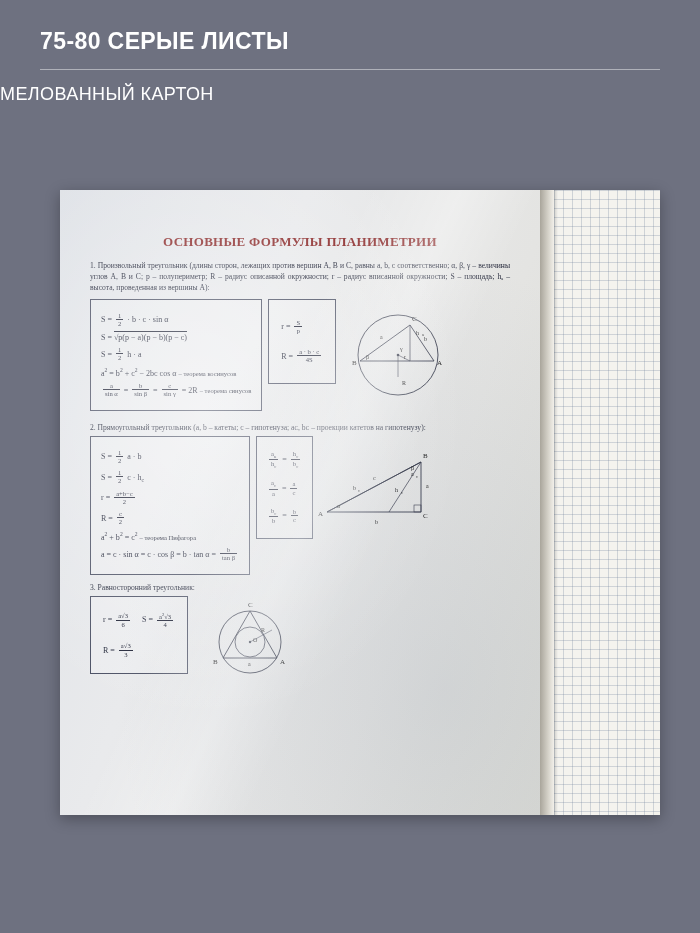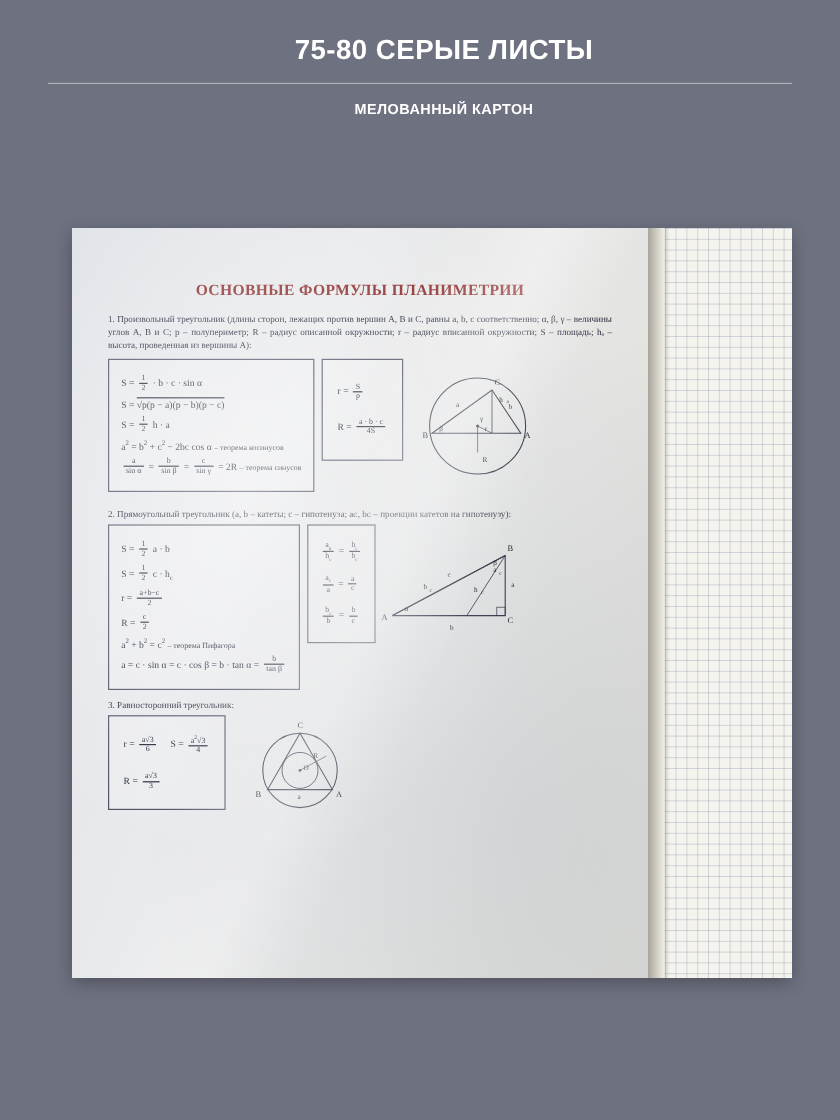--- a/index.html
+++ b/index.html
@@ -14,40 +14,38 @@
     overflow: hidden;
     position: relative;
   }
 
   
   .header {
     position: absolute;
     left: 0; top: 0;
     width: 700px;
     padding-top: 28px;
-    text-align: center;
   }
   .header-title {
     color: #ffffff;
     font-size: 23px;
     font-weight: bold;
     letter-spacing: 0.4px;
     margin-left: 40px;
   }
   .header-rule {
     margin: 14px 40px 0 40px;
     height: 1px;
     background: rgba(255,255,255,0.45);
   }
   .header-sub {
     color: #ffffff;
-    font-size: 12px;
-    font-weight: bold;
+    font-size: 18px;
+    font-weight: normal;
     letter-spacing: 0.4px;
-    margin-left: 40px;
     margin-top: 14px;
   }
 
   
   .notebook {
     position: absolute;
     left: 60px;
     top: 190px;
     width: 600px;
     height: 625px;

